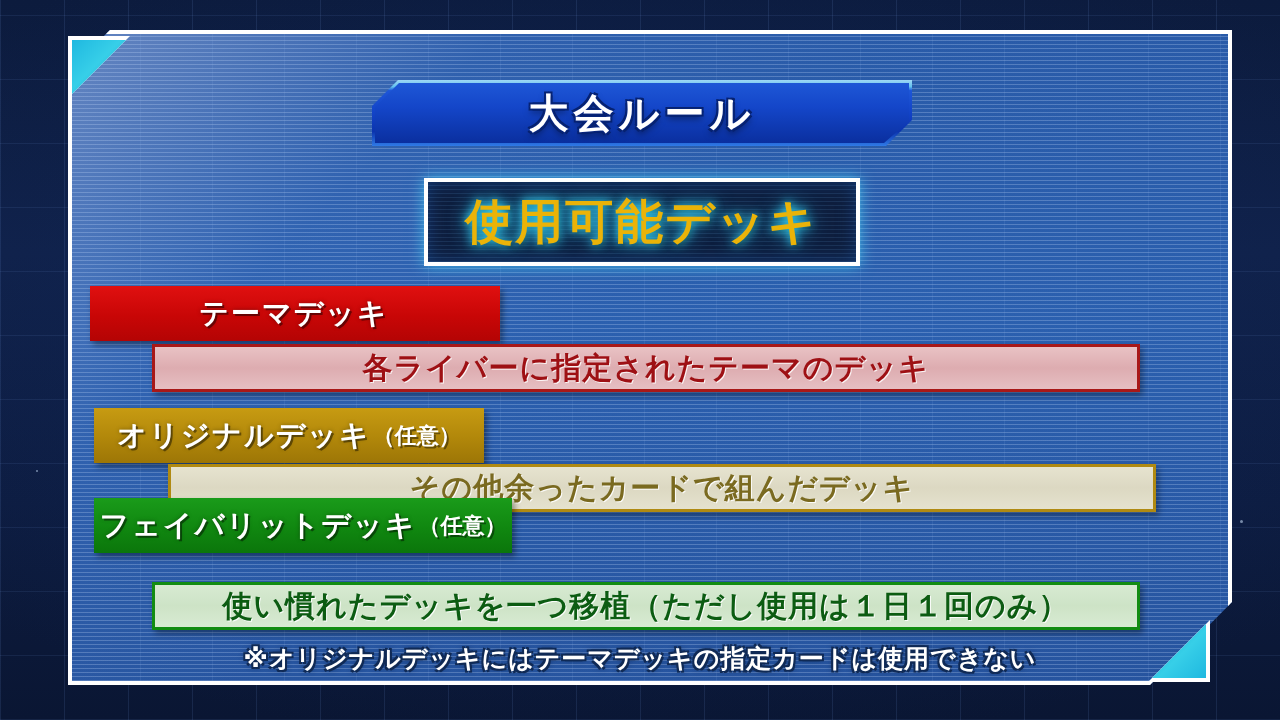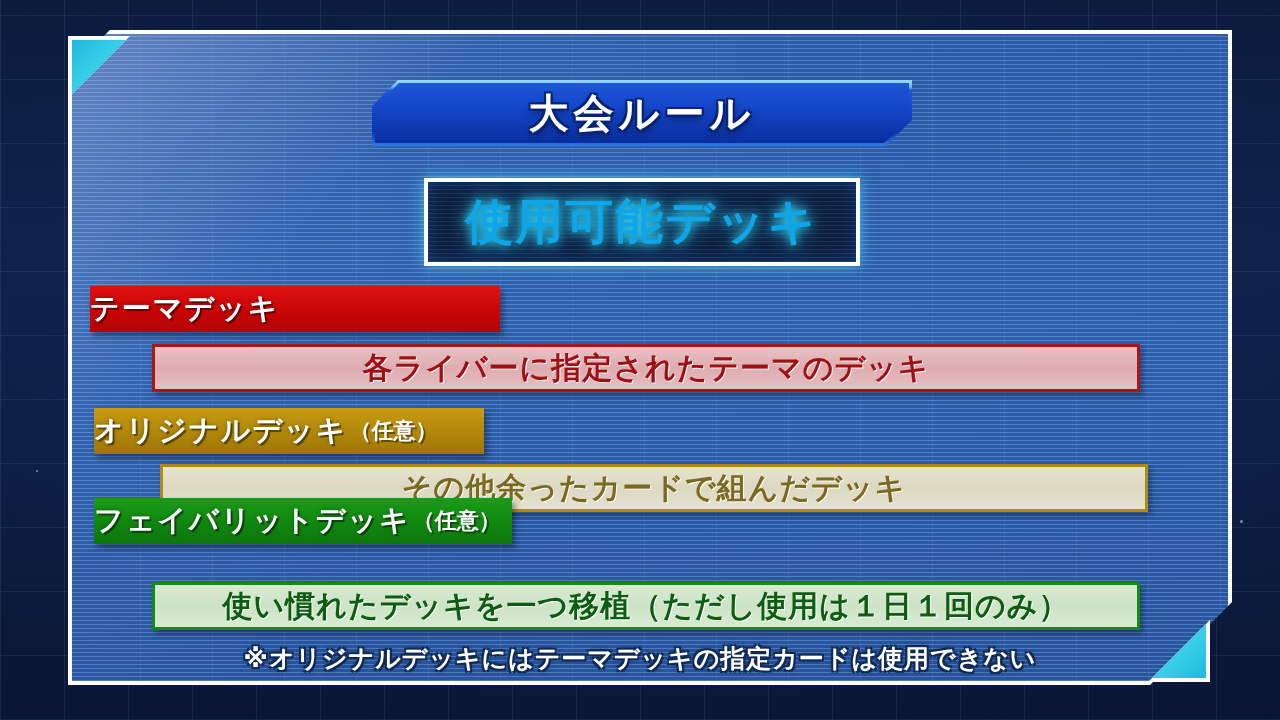--- a/index.html
+++ b/index.html
@@ -139,30 +139,30 @@
     box-shadow:0 0 14px rgba(70,210,245,.75), inset 0 0 18px rgba(20,60,120,.9);
     display:flex; align-items:center; justify-content:center;
   }
   #subtitle-box::before{
     content:"";
     position:absolute; inset:0;
     background:repeating-linear-gradient(0deg, rgba(120,190,255,.12) 0 1px, transparent 1px 4px);
   }
   #subtitle-text{
     position:relative; z-index:2;
-    color:#0ea5e9;
+    color:#eab308;
     font-size:48px; font-weight:bold; letter-spacing:2px;
     text-shadow:0 0 10px #3ae0ff, 0 0 20px #25b8e8, 2px 2px 3px rgba(0,0,0,.6);
   }
 
   
   .deck-label{
     position:absolute; z-index:4;
-    height:46px;
-    display:flex; align-items:center; justify-content:flex-start;
+    height:55px;
+    display:flex; align-items:center; justify-content:center;
     color:#ffffff; font-weight:bold;
     box-shadow:3px 4px 6px rgba(0,0,0,.38);
   }
   .deck-label .main{
     font-size:29px; letter-spacing:2px;
     text-shadow:2px 2px 0 rgba(0,0,0,.42), 0 0 4px rgba(0,0,0,.35);
   }
   .deck-label .sub{
     font-size:22px; letter-spacing:0px; margin-left:2px;
     text-shadow:2px 2px 0 rgba(0,0,0,.42);
@@ -181,21 +181,21 @@
   #desc-theme{
     left:152px; top:344px; width:988px;
     background:linear-gradient(180deg,#e9c2c4 0%,#ddacb0 50%,#e6bfc2 100%);
     border:3px solid #a81818;
     color:#9e1014;
     text-shadow:1px 1px 0 rgba(255,255,255,.85);
   }
   
   #label-original{ left:94px; top:408px; width:390px; background:linear-gradient(180deg,#c79b12 0%,#b1870a 55%,#9d7606 100%); }
   #desc-original{
-    left:160px; top:464px; width:988px;
+    left:168px; top:464px; width:988px;
     background:linear-gradient(180deg,#e6e3cf 0%,#dcd8c2 50%,#e5e2ce 100%);
     border:3px solid #b08a12;
     color:#7a6a20;
     text-shadow:1px 1px 0 rgba(255,255,255,.9);
   }
   
   #label-favorite{ left:94px; top:498px; width:418px; background:linear-gradient(180deg,#1a9b1a 0%,#108710 55%,#0b760b 100%); }
   #desc-favorite{
     left:152px; top:582px; width:988px;
     background:linear-gradient(180deg,#d7ead2 0%,#cde3c6 50%,#d8ebd3 100%);

